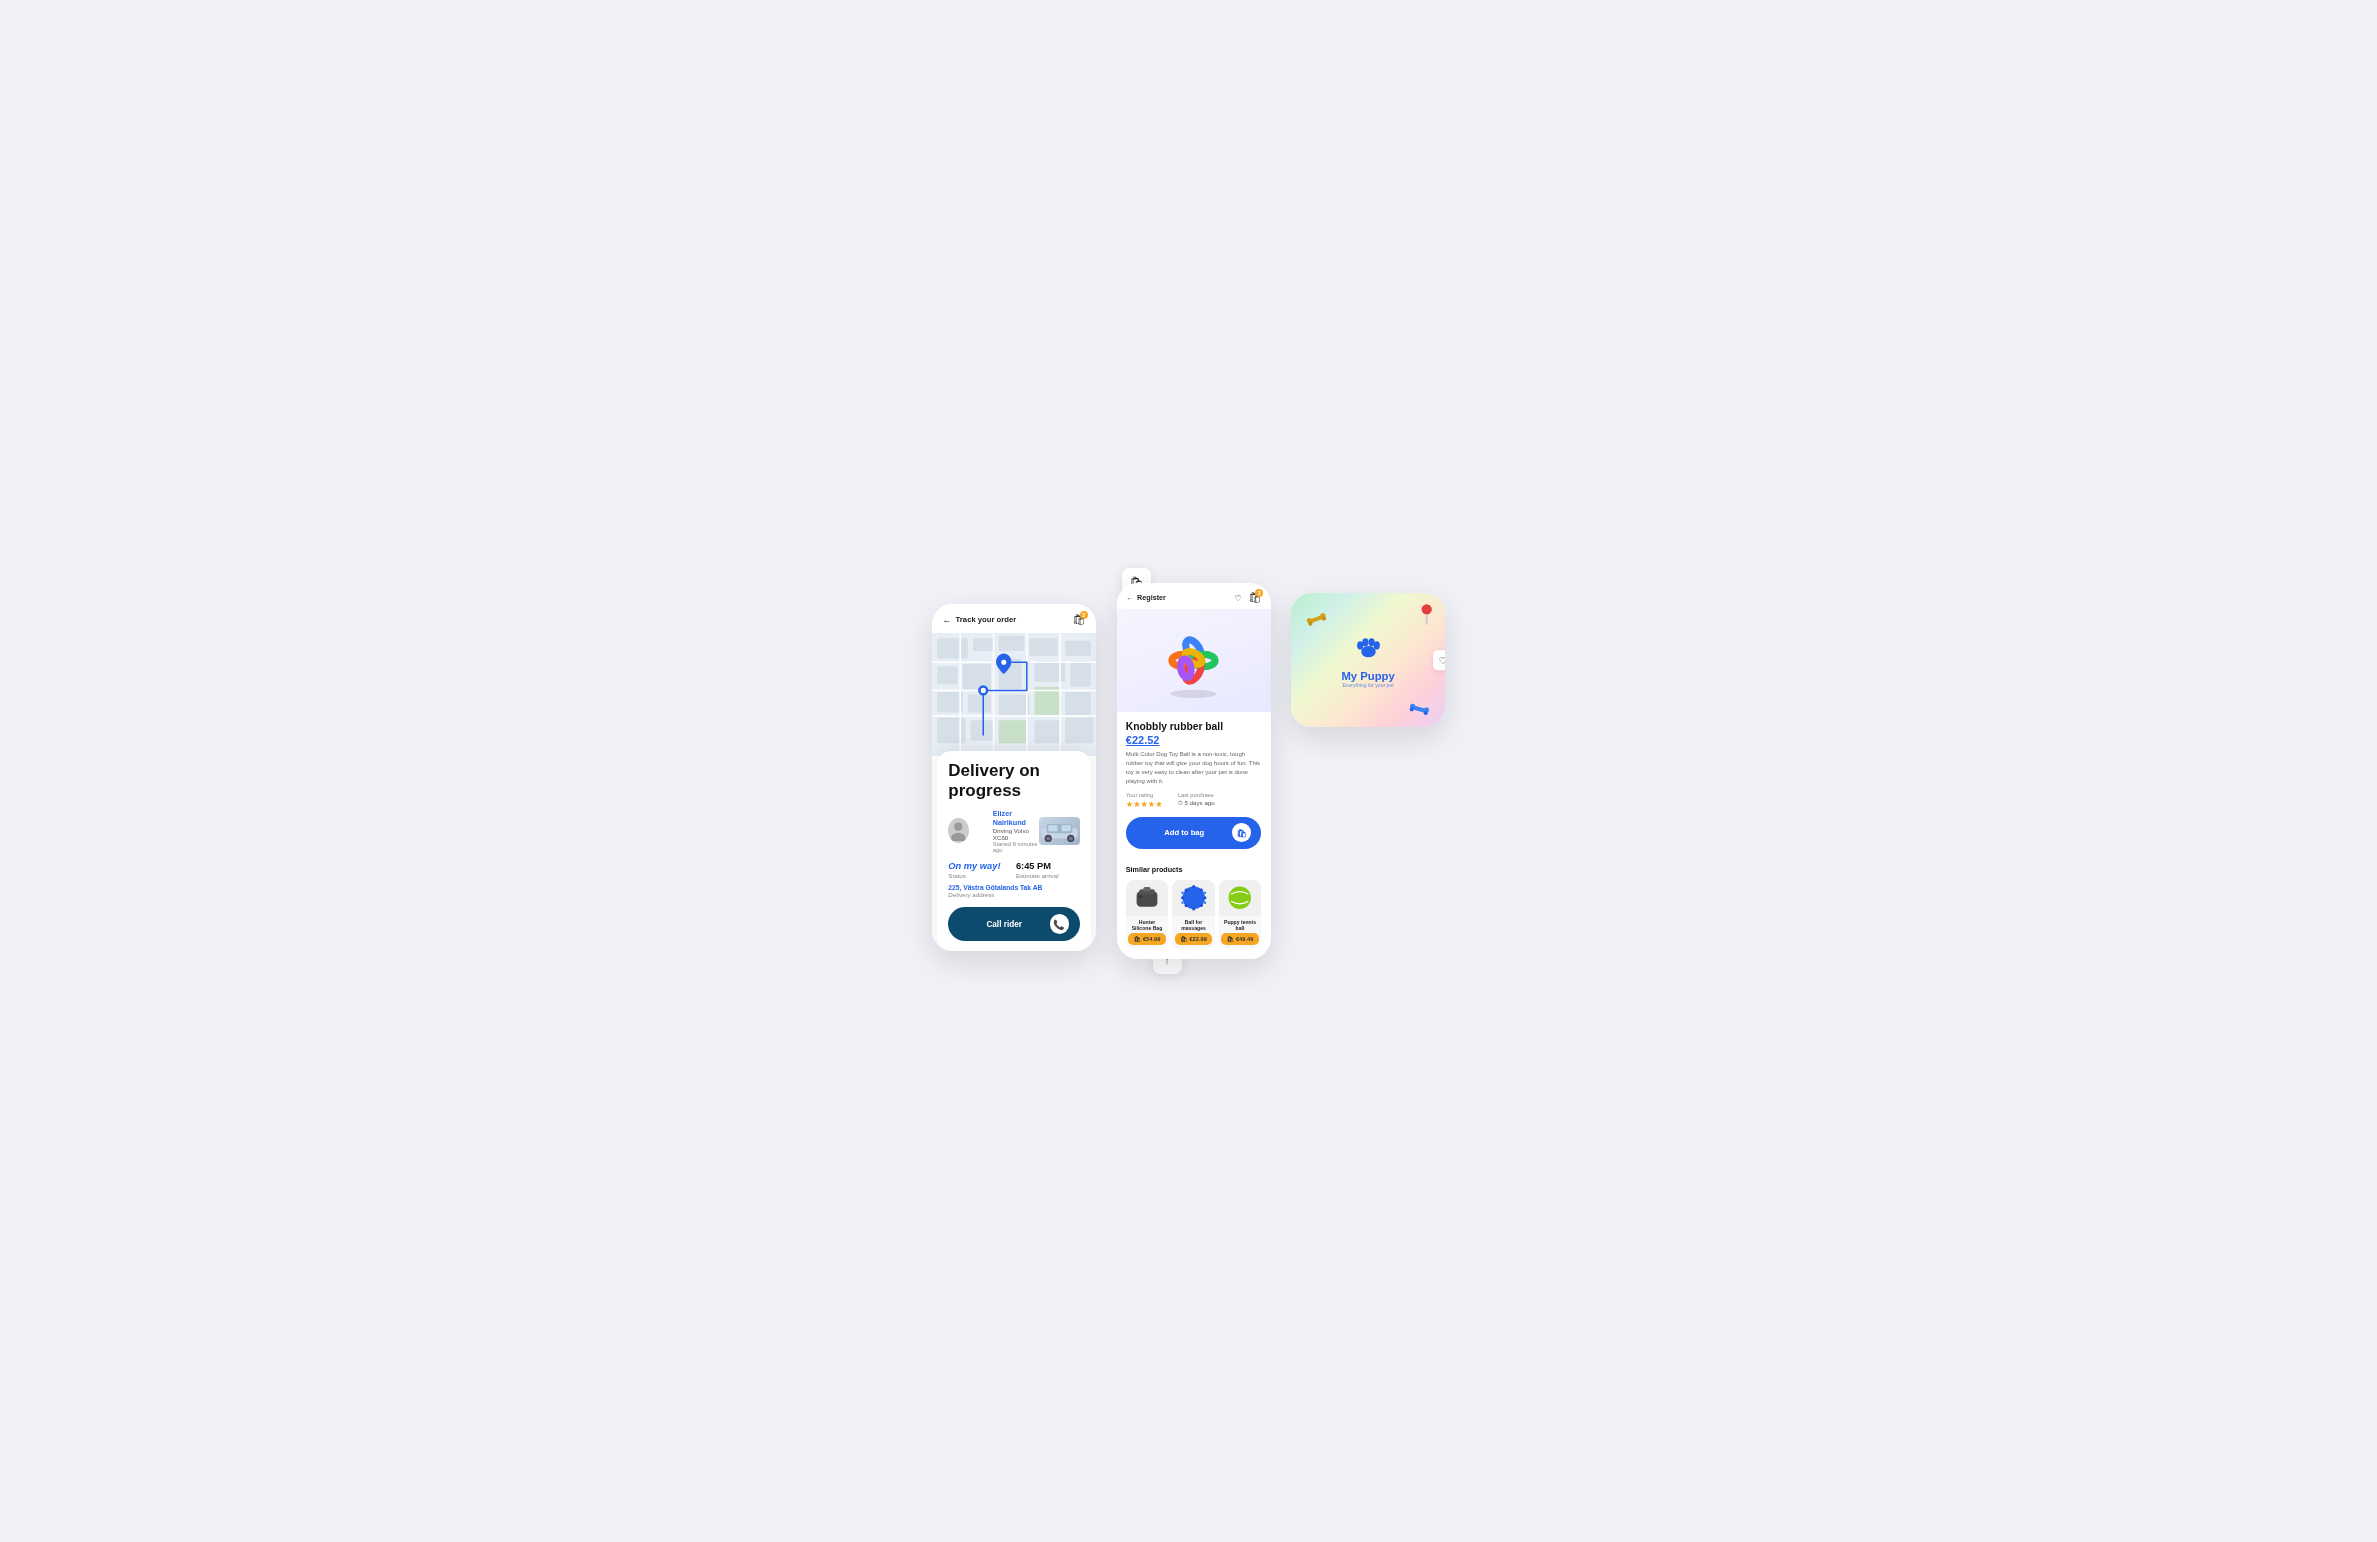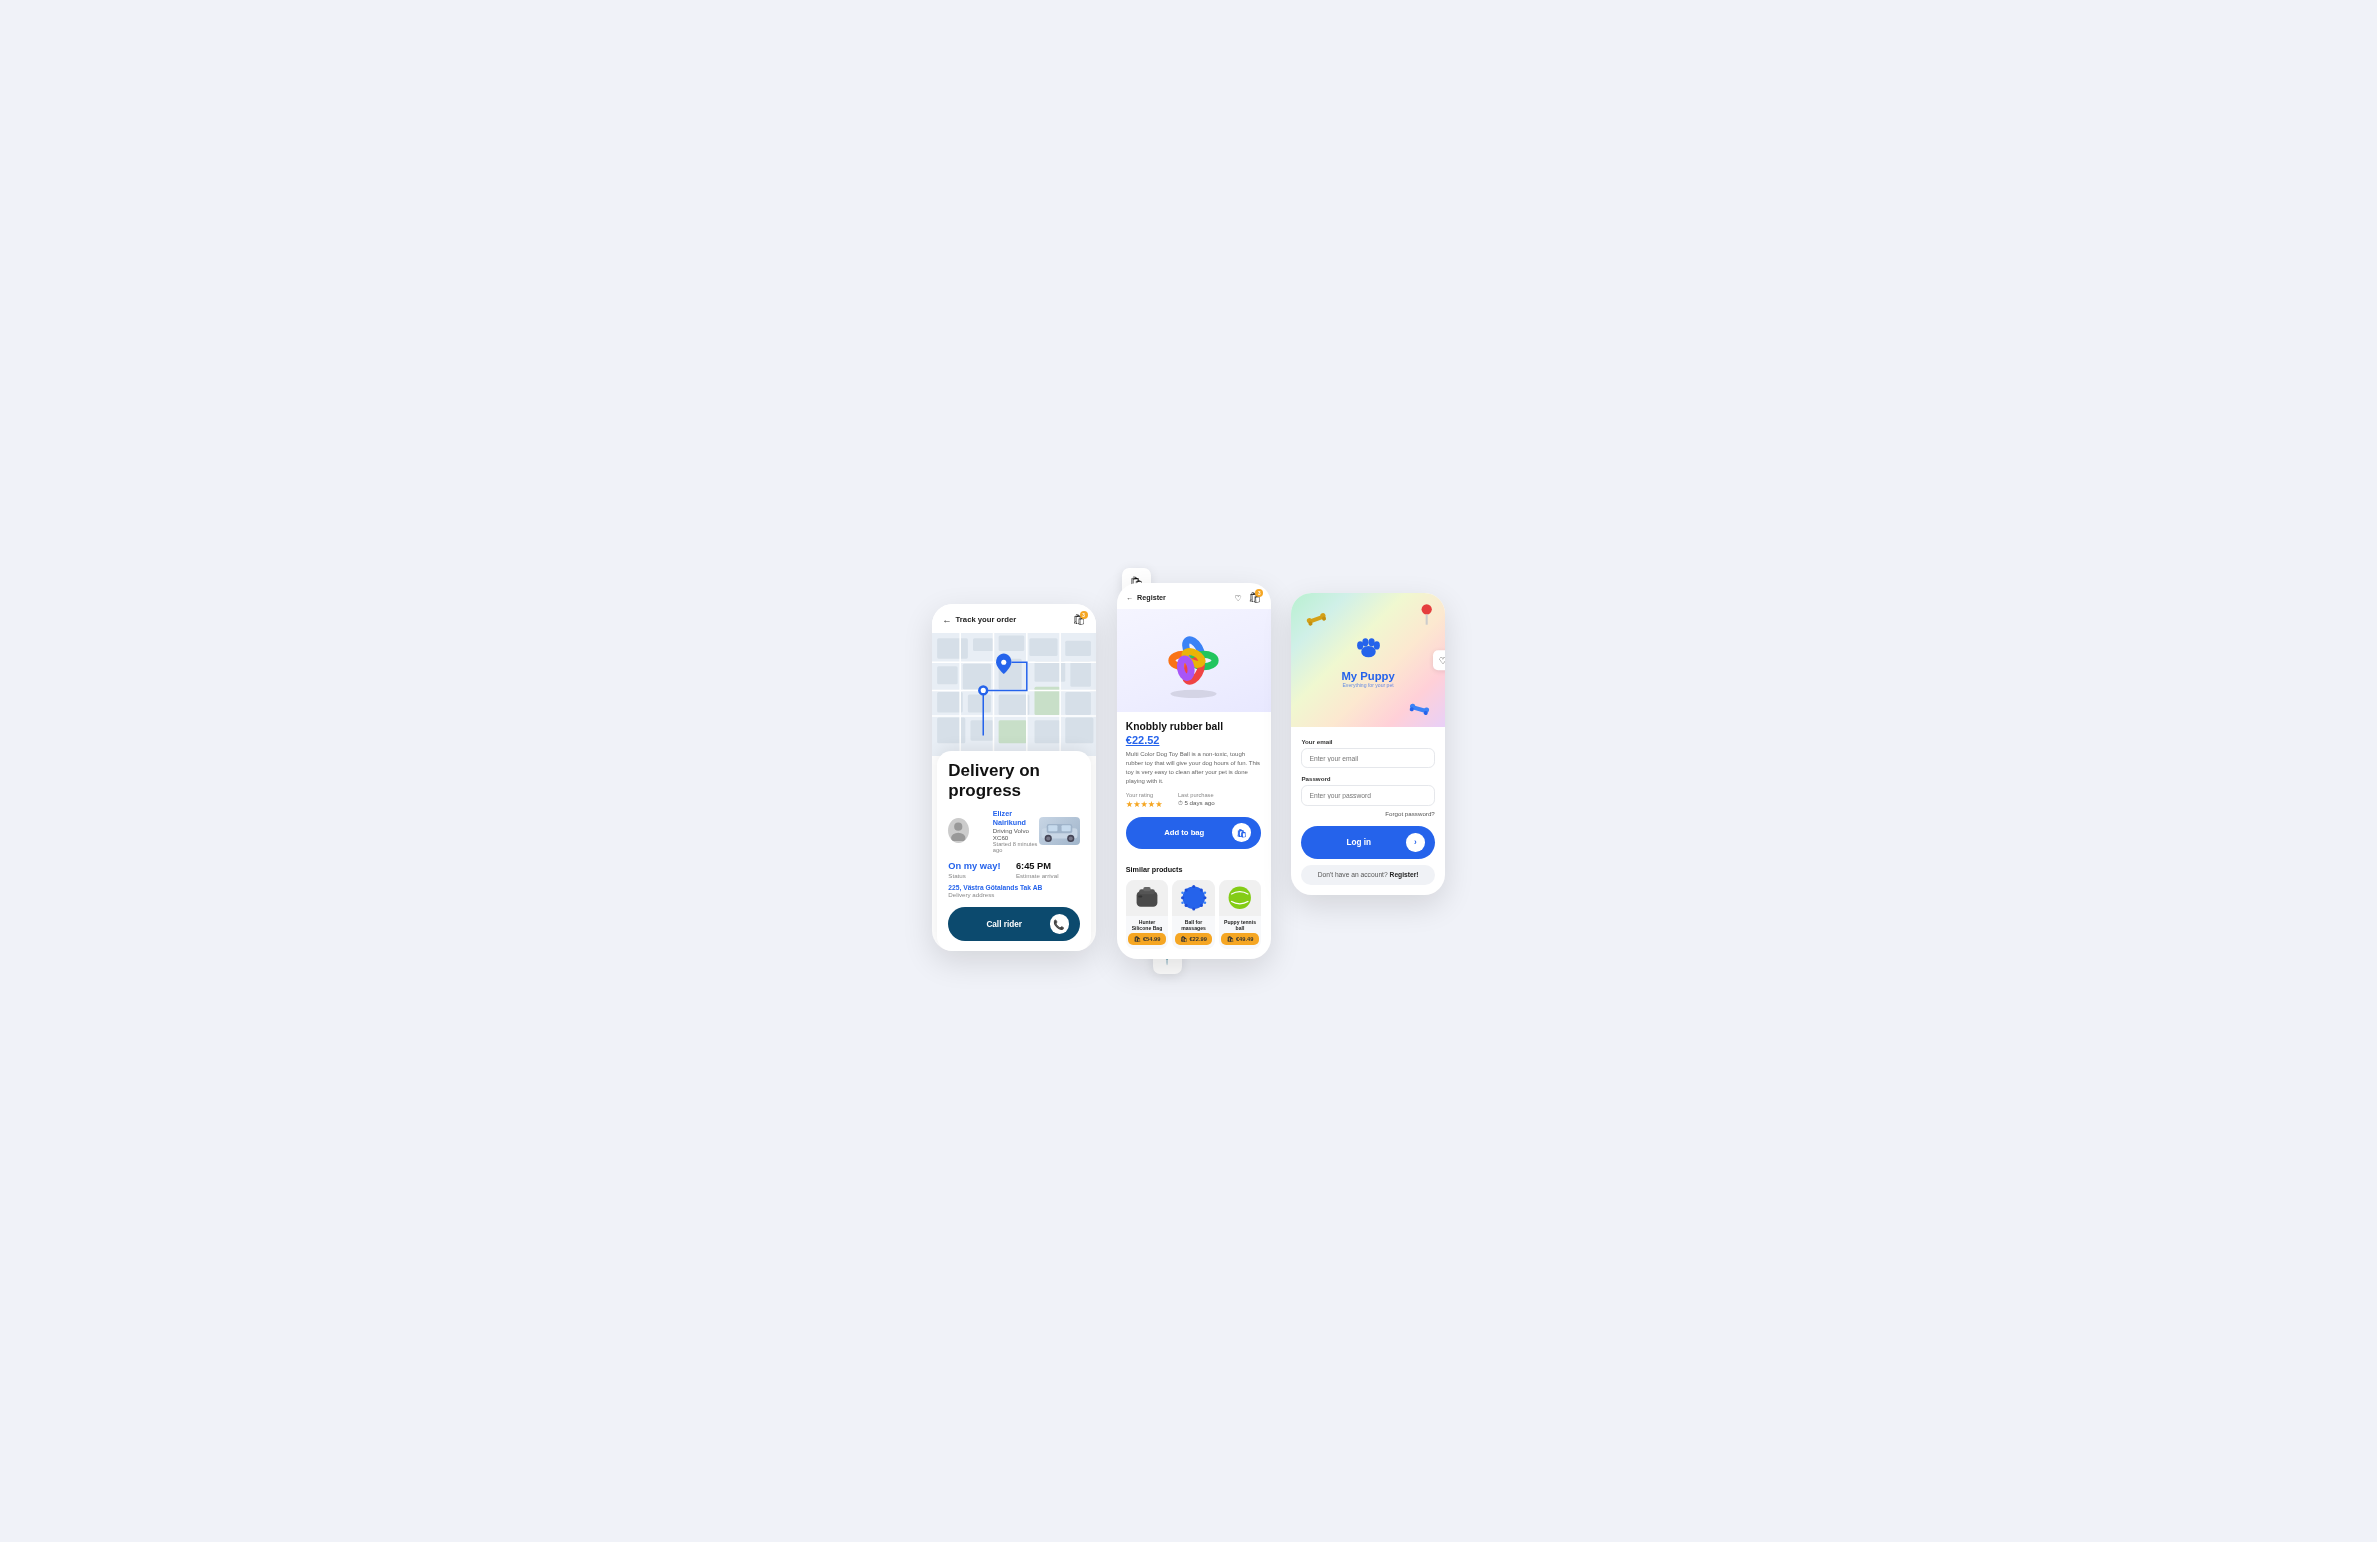--- a/index.html
+++ b/index.html
@@ -125,21 +125,21 @@
       border-radius: 4.1px;
       display: flex; align-items: center; justify-content: center;
       font-size: 18.5px;
     }
     .status-row {
       display: flex;
       gap: 15.4px;
       margin-bottom: 5.1px;
     }
     .status-item-label { font-size: 6.2px; color: #888; margin-top: 1px; }
-    .status-value { font-size: 9.3px; font-weight: 800; color: #2563eb; }
+    .status-value { font-size: 9.3px; font-weight: 800; color: #2563eb; font-style: italic; }
     .status-time { font-size: 9.3px; font-weight: 800; color: #111; }
     .address-row { margin-bottom: 9.3px; }
     .address-link { font-size: 6.7px; color: #2563eb; font-weight: 600; }
     .address-label { font-size: 6.2px; color: #888; }
     .call-btn {
       width: 100%;
       background: #0c4a6e;
       color: white;
       border: none;
       border-radius: 26px;
@@ -700,37 +700,16 @@
             <ellipse cx="44" cy="24" rx="6" ry="8" fill="#2563eb"></ellipse>
           </svg>
         </div>
         <div class="brand-name">My Puppy</div>
         <div class="brand-tagline">Everything for your pet</div>
       </div>
 
       <div class="heart-fav">♡</div>
     </div>
 
-    <div class="login-form">
-      <label class="form-label">Your email</label>
-      <input class="form-input" type="email" placeholder="Enter your email" style="">
-
-      <label class="form-label">Password</label>
-      <input class="form-input" type="password" placeholder="Enter your password" style="">
-
-      <div class="forgot-row">
-        <span class="forgot-link">Forgot password?</span>
-      </div>
-
-      <button class="login-btn">
-        <span class="login-btn-text">Log in</span>
-        <span class="login-circle">›</span>
-      </button>
-
-      <div class="register-row">
-        <span>Don't have an account?</span>
-        <span class="register-link">Register!</span>
-      </div>
-    </div>
   </div>
 
 </div>
 
 
 </body></html>

